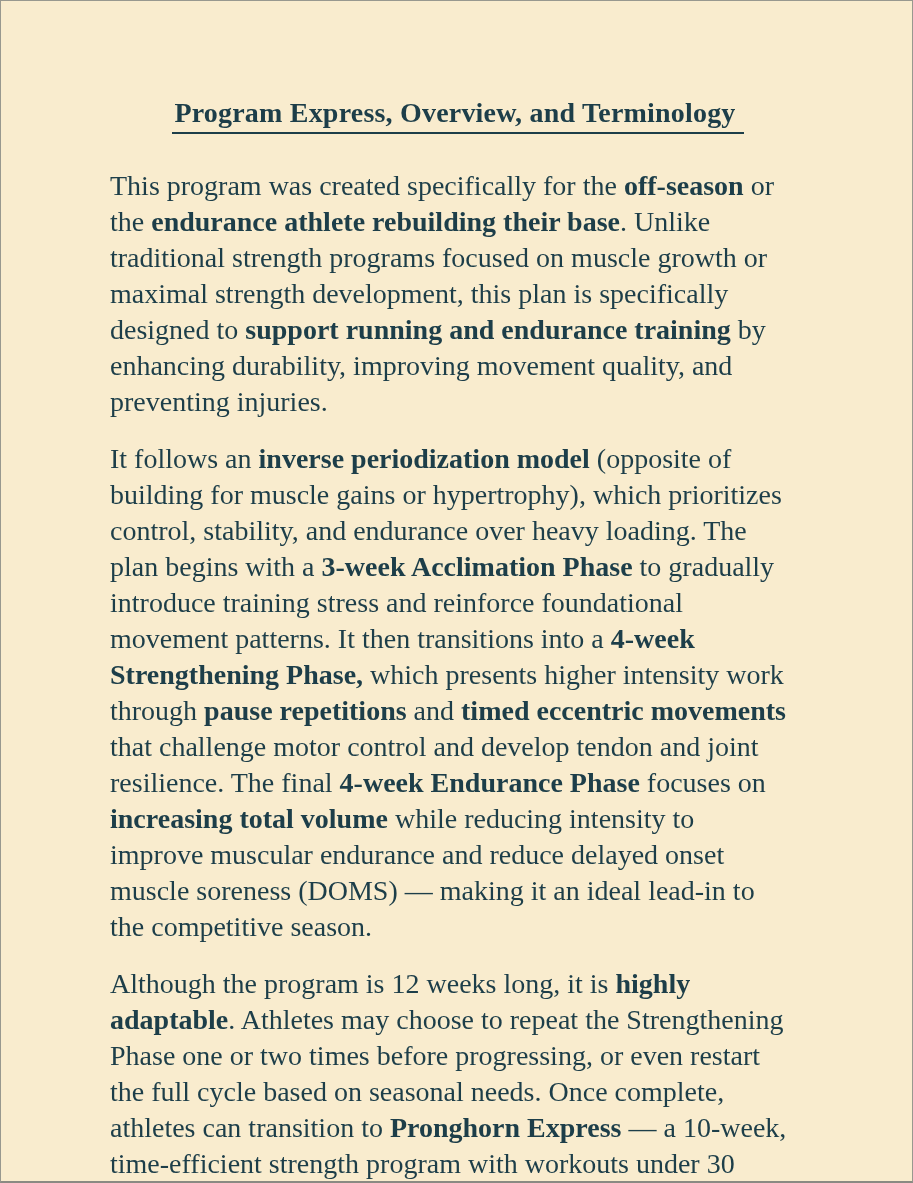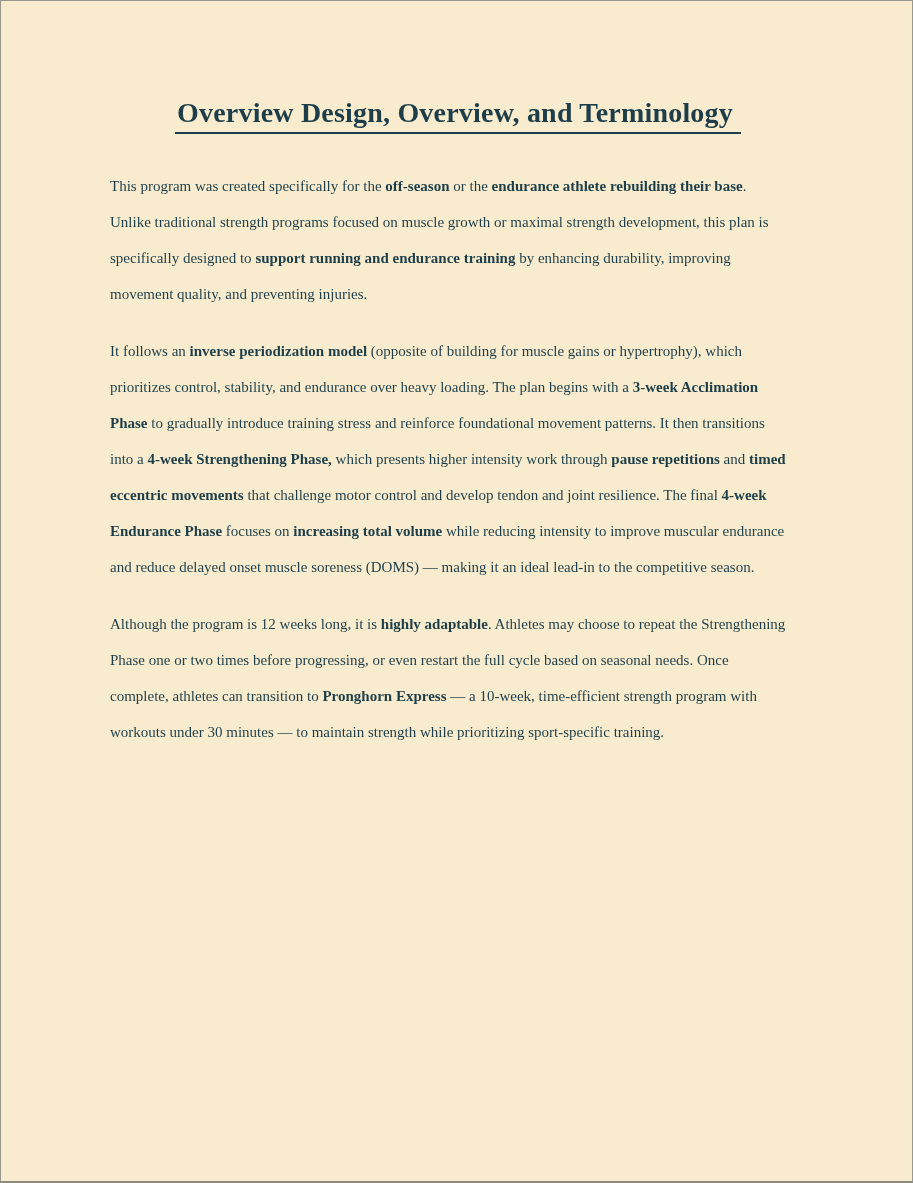--- a/index.html
+++ b/index.html
@@ -29,37 +29,37 @@
     font-weight: bold;
     margin: 0 0 34px 0;
     letter-spacing: 0.2px;
   }
   h1.doc-title .title-underline {
     display: inline-block;
     border-bottom: 2px solid #1d3e49;
     padding: 0 8px 3px 2px;
   }
   .doc-body p {
-    font-size: 15px;
+    font-size: 28px;
     line-height: 36px;
     margin: 0 16px 21px 0;
     text-align: left;
   }
   .doc-body p:last-child {
     margin-bottom: 0;
   }
   .doc-body strong {
     font-weight: bold;
   }
 </style>
 </head>
 <body>
 
 <div class="page">
   <h1 class="doc-title">
-    <span class="title-underline">Overview Design, Overview, and Terminology</span>
+    <span class="title-underline">Program Express, Overview, and Terminology</span>
   </h1>
   <div class="doc-body" id="doc-body">
       <p><span>This program was created specifically for the </span><strong>off-season</strong><span> or the </span><strong>endurance athlete rebuilding their base</strong><span>. Unlike traditional strength programs focused on muscle growth or maximal strength development, this plan is specifically designed to </span><strong>support running and endurance training</strong><span> by enhancing durability, improving movement quality, and preventing injuries.</span></p>
       <p><span>It follows an </span><strong>inverse periodization model</strong><span> (opposite of building for muscle gains or hypertrophy), which prioritizes control, stability, and endurance over heavy loading. The plan begins with a </span><strong>3-week Acclimation Phase</strong><span> to gradually introduce training stress and reinforce foundational movement patterns. It then transitions into a </span><strong>4-week Strengthening Phase,</strong><span> which presents higher intensity work through </span><strong>pause repetitions</strong><span> and </span><strong>timed eccentric movements</strong><span> that challenge motor control and develop tendon and joint resilience. The final </span><strong>4-week Endurance Phase</strong><span> focuses on </span><strong>increasing total volume</strong><span> while reducing intensity to improve muscular endurance and reduce delayed onset muscle soreness (DOMS) — making it an ideal lead-in to the competitive season.</span></p>
       <p><span>Although the program is 12 weeks long, it is </span><strong>highly adaptable</strong><span>. Athletes may choose to repeat the Strengthening Phase one or two times before progressing, or even restart the full cycle based on seasonal needs. Once complete, athletes can transition to </span><strong>Pronghorn Express</strong><span> — a 10-week, time-efficient strength program with workouts under 30 minutes — to maintain strength while prioritizing sport-specific training.</span></p>
     </div>
 </div>
 
 </body></html>

